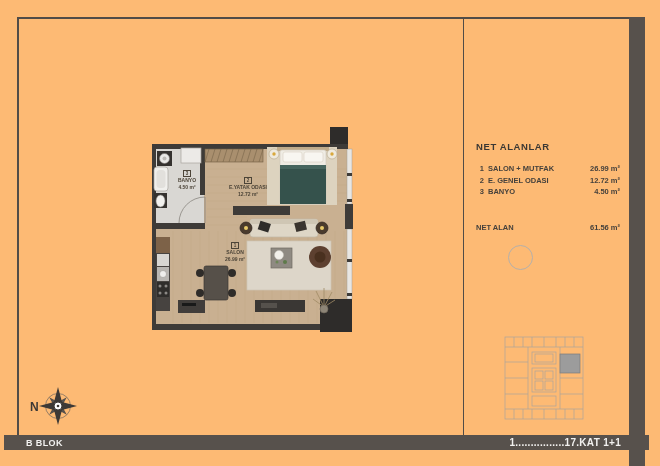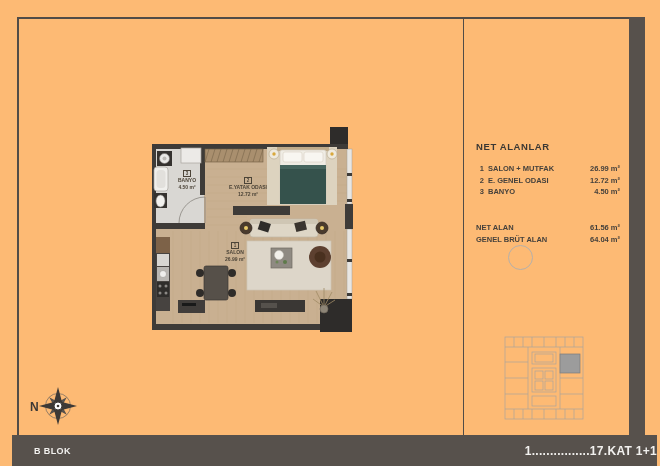--- a/index.html
+++ b/index.html
@@ -1,23 +1,23 @@
 <!DOCTYPE html>
 <html><head>
 <meta charset="utf-8">
 <style>
   html,body{margin:0;padding:0;background:#ffffff;}
   .page{position:relative;width:660px;height:466px;background:#fdba74;overflow:hidden;
         font-family:"Liberation Sans",sans-serif;color:#3b3834;}
   .rule{position:absolute;background:#514c47;}
   .bar{position:absolute;background:#57514c;}
   
-  .footer-bar{left:12px;top:435px;width:645px;height:32px;display:flex;align-items:center;}
+  .footer-bar{left:4px;top:435px;width:645px;height:15px;display:flex;align-items:center;}
   .footer-left{padding-left:22px;font-size:9px;font-weight:700;color:#f2f1ef;letter-spacing:.4px;}
-  .footer-right{margin-left:auto;font-size:12px;font-weight:700;color:#f2f1ef;letter-spacing:.3px;}
+  .footer-right{margin-left:auto;padding-right:28px;font-size:10px;font-weight:700;color:#f2f1ef;letter-spacing:.3px;}
   .right-bar{left:629px;top:17px;width:16px;height:449px;}
   
   .panel-title{position:absolute;left:476px;top:141px;font-size:9.5px;font-weight:700;letter-spacing:.6px;color:#3b3834;}
   .rows{position:absolute;left:476px;width:144px;}
   .rooms{top:164px;}
   .totals{top:216px;margin-top:7px;}
   .row{display:flex;align-items:baseline;height:11.5px;font-size:7.5px;font-weight:700;color:#45413c;}
   .row .no{width:8px;text-align:right;margin-right:4px;}
   .row .val{margin-left:auto;}
   .stamp-circle{position:absolute;left:508px;top:245px;width:23px;height:23px;border:1px solid #b5b0aa;border-radius:50%;}
@@ -226,24 +226,20 @@
       <span class="no">3</span>
       <span class="nm">BANYO</span>
       <span class="val">4.50  m²</span>
     </div>
   </div>
 
   <div class="rows totals">
     <div class="row">
       <span class="nm">NET ALAN</span>
       <span class="val">61.56 m²</span>
-    </div>
-    <div class="row">
-      <span class="nm">GENEL BRÜT ALAN</span>
-      <span class="val">64.04 m²</span>
     </div>
   </div>
 
   <div class="stamp-circle"></div>
 
   <div class="keyplan">
     <svg width="84" height="90" viewBox="0 0 84 90">
       <g fill="none" stroke="#aba49c" stroke-width="0.7">
         <rect x="3" y="3" width="78" height="82"></rect>
         <line x1="3" y1="13" x2="81" y2="13"></line>

